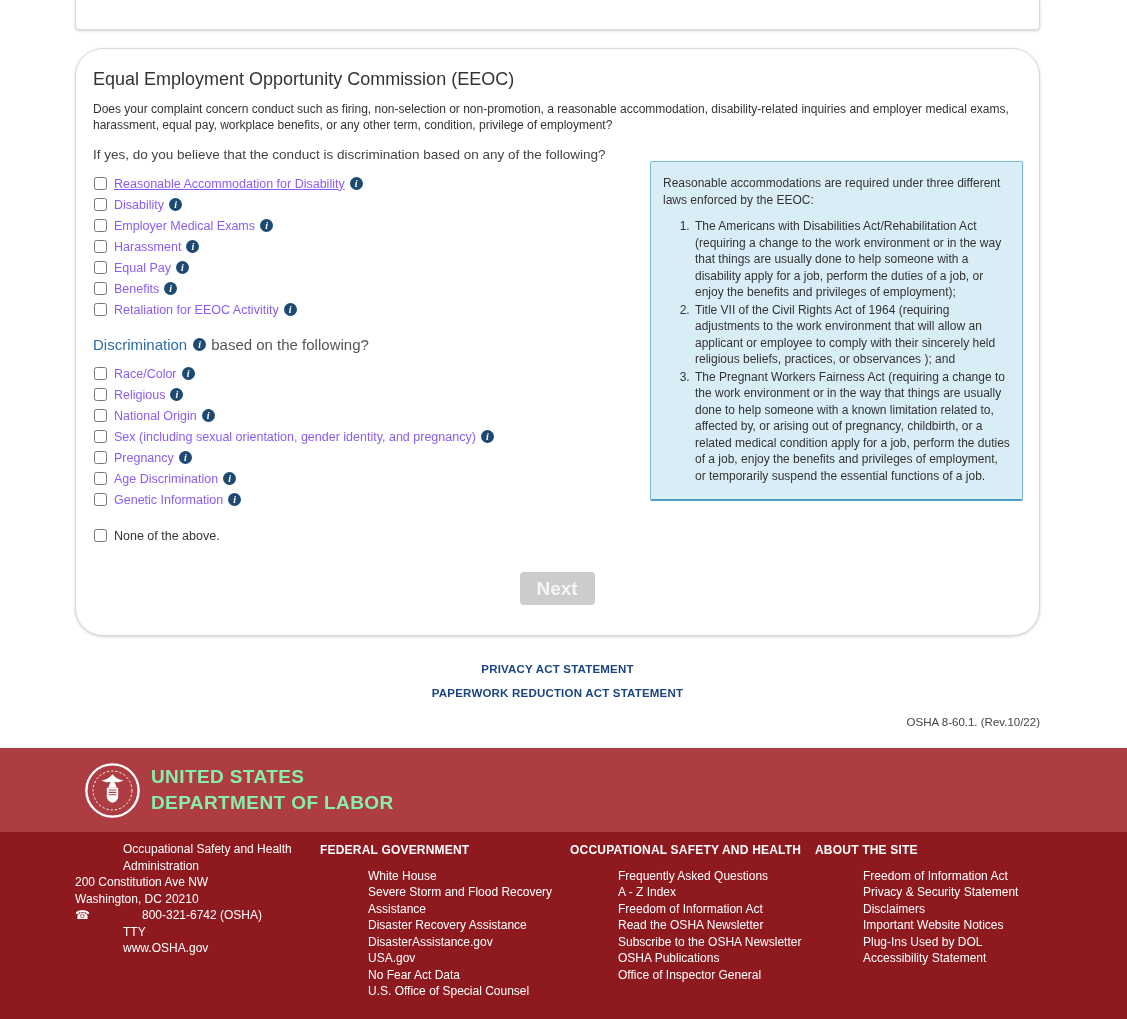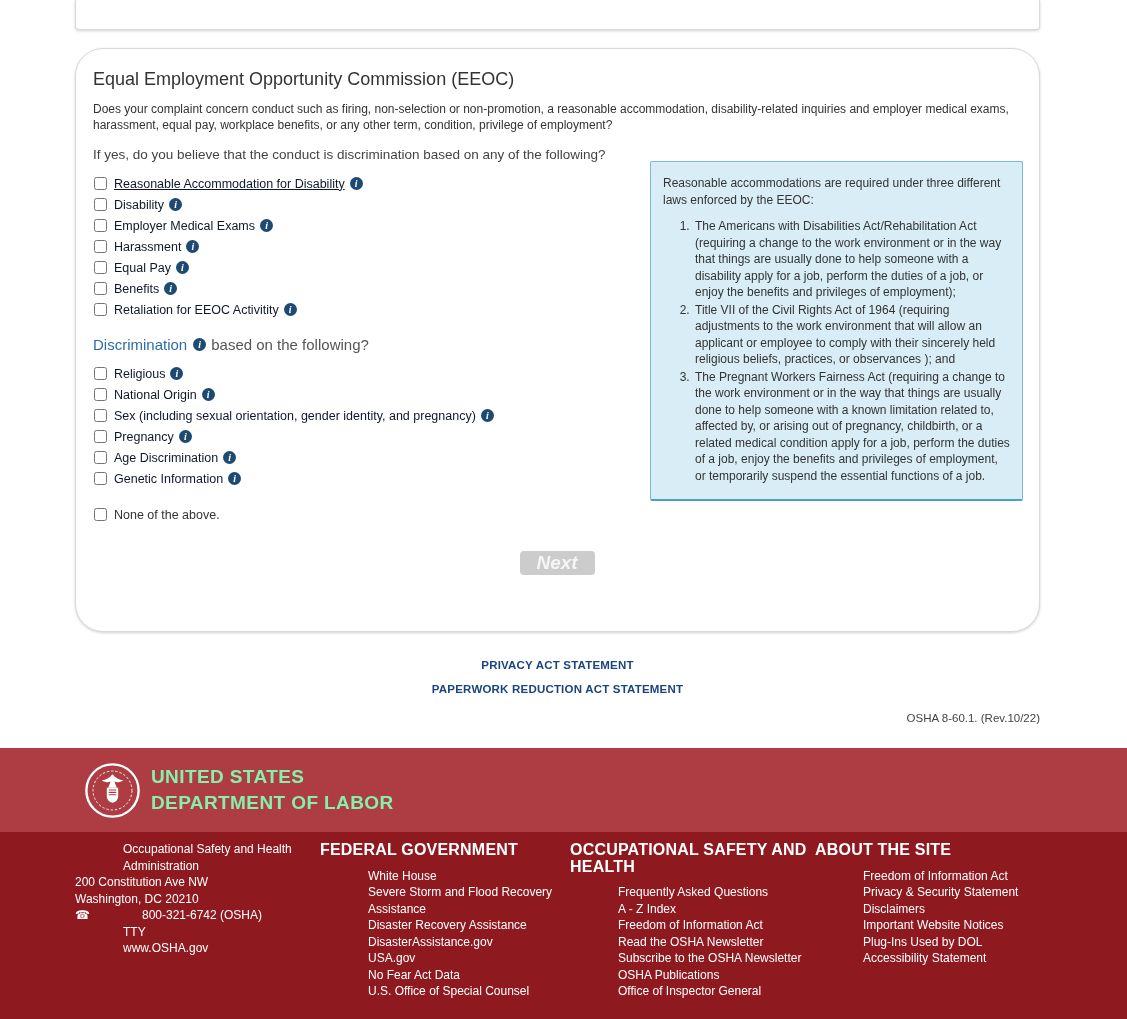--- a/index.html
+++ b/index.html
@@ -24,45 +24,45 @@
     border-radius: 28px;
   }
 
   .eeoc-title { font-size: 18px; font-weight: 400; color: #333; margin-bottom: 11px; }
   .eeoc-intro { font-size: 12px; color: #333; line-height: 16px; width: 930px; margin-bottom: 12px; }
   .eeoc-question { font-size: 13.5px; color: #444; margin: 14px 0 14px; }
 
   .cb-list { list-style: none; }
   .cb-row { display: flex; align-items: center; margin-bottom: 6px; height: 15px; cursor: pointer; }
   .cb-row input[type="checkbox"] { width: 13px; height: 13px; margin: 0 7px 0 1px; cursor: pointer; }
-  .cb-label { font-size: 12.5px; color: #0f172a; }
+  .cb-label { font-size: 12.5px; color: #8b5cf6; }
   .cb-label.underlined { text-decoration: underline; }
   .cb-label.plain { color: #333; }
 
   .info-icon {
     display: inline-block; width: 13px; height: 13px; margin-left: 5px;
     background: #1d4a73; color: #fff; border-radius: 50%;
     text-align: center; line-height: 13px; font-size: 10px;
     font-family: "Liberation Serif", serif; font-weight: bold; font-style: italic;
     cursor: pointer; flex: 0 0 auto;
   }
   .info-icon::before { content: "i"; }
 
   .disc-heading { font-size: 15px; color: #555; margin: 19px 0 13px; display: flex; align-items: center; }
   .disc-heading .disc-link { color: #2e6da4; cursor: pointer; }
   .disc-heading .rest { margin-left: 5px; }
   .disc-heading .info-icon { margin: 0 0 0 6px; }
 
   .none-row { margin-top: 21px; }
 
   .next-btn {
-    display: block; margin: 29px auto 14px; width: 75px; height: 24px;
+    display: block; margin: 29px auto 14px; width: 75px; height: 33px;
     background: #cccccc; border: none; border-radius: 4px;
     color: #f5f5f5; font-size: 19px; font-weight: bold;
-    font-family: "Liberation Sans", sans-serif; cursor: not-allowed; font-style: italic;
+    font-family: "Liberation Sans", sans-serif; cursor: not-allowed;
   }
 
   .info-box {
     position: absolute; top: 112px; left: 574px; width: 373px;
     background: #d9edf7;
     border: 1px solid #7db8d7; border-bottom: 2px solid #4f9ec6;
     border-radius: 2px;
     padding: 13px 12px 14px 12px;
     font-size: 12px; color: #333; line-height: 16.5px;
   }
@@ -88,21 +88,21 @@
   .masthead-text .l2 { font-size: 19px; letter-spacing: 0.4px; line-height: 26px; }
 
   .main-footer {
     position: absolute; left: 0; top: 832px; width: 1127px; height: 187px;
     background: #8e1a20; color: #fff;
     padding: 9px 0 0 75px;
     display: grid; grid-template-columns: 245px 250px 245px 260px;
     align-items: start;
   }
   .fcol { font-size: 12px; line-height: 16.5px; }
-  .fcol h4 { font-size: 16px; font-weight: bold; letter-spacing: 0.2px; margin-bottom: 9px; margin-top: 1px; }
+  .fcol h4 { font-size: 12px; font-weight: bold; letter-spacing: 0.2px; margin-bottom: 9px; margin-top: 1px; }
   .fcol a { display: block; color: #fff; text-decoration: none; cursor: pointer; max-width: 218px; margin-left: 48px; }
   .agency-name { max-width: 200px; }
   .phone-icon::before { content: "\260E"; margin-right: 4px; font-size: 12px; }
 </style>
 </head>
 <body>
 
 <div class="content-col">
 
   <div class="card card-top"></div>
@@ -164,20 +164,27 @@
         </li>
     </ul>
 
     <div class="disc-heading">
       <span class="disc-link">Discrimination</span>
       <span class="info-icon"></span>
       <span class="rest">based on the following?</span>
     </div>
 
     <ul class="cb-list">
+      <li>
+          <label class="cb-row">
+        <input type="checkbox" style="">
+        <span class="cb-label">Race/Color</span>
+        <span class="info-icon"></span>
+      </label>
+        </li>
       <li>
           <label class="cb-row">
         <input type="checkbox" style="">
         <span class="cb-label">Religious</span>
         <span class="info-icon"></span>
       </label>
         </li>
       <li>
           <label class="cb-row">
         <input type="checkbox" style="">

